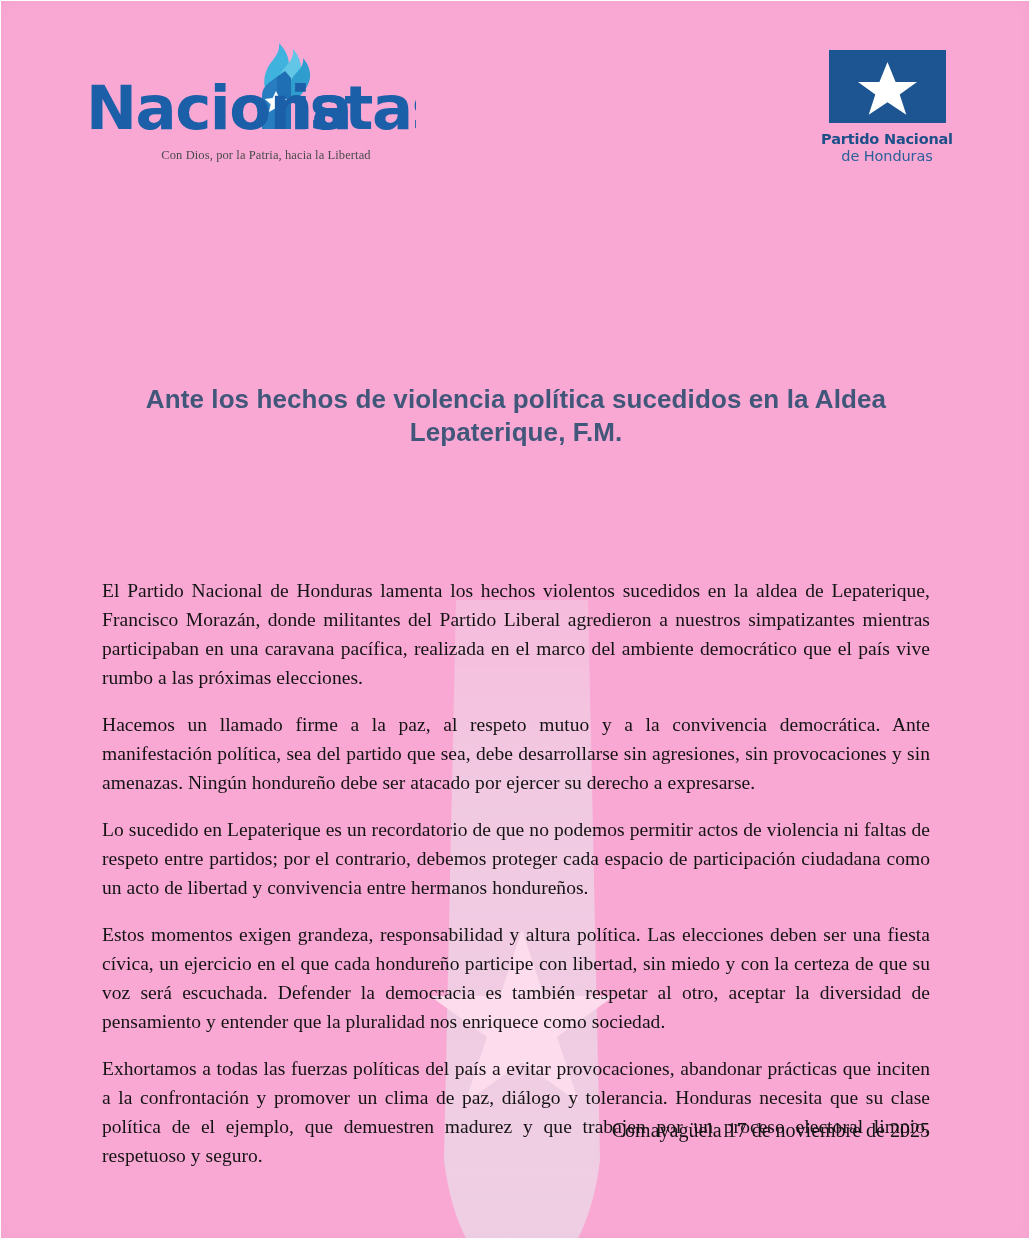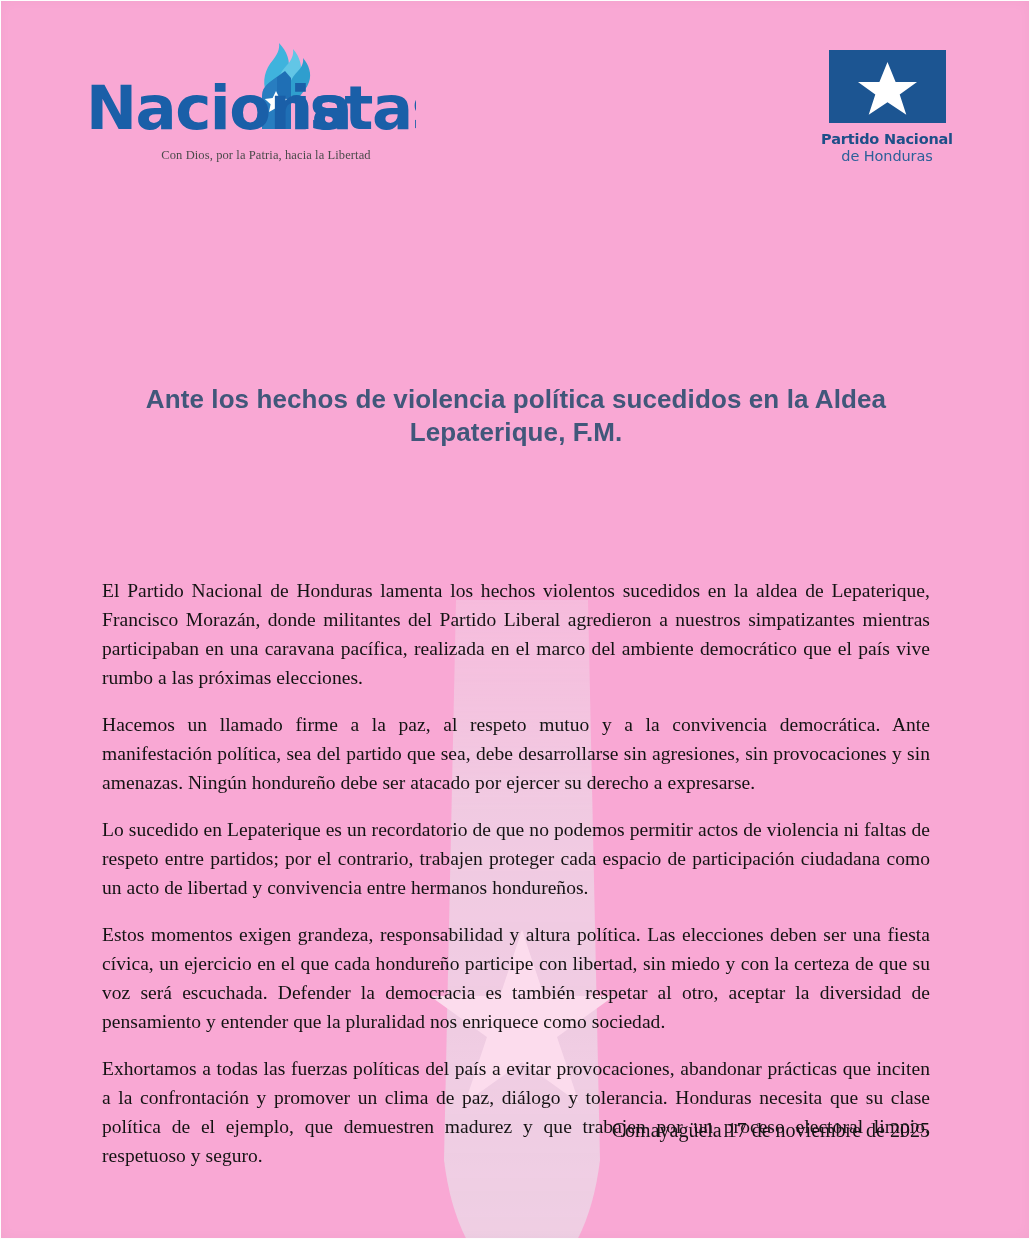--- a/index.html
+++ b/index.html
@@ -226,21 +226,21 @@
     </div>
   </div>
 
   <div id="doc">
 
     <h1 id="doc-title">Ante los hechos de violencia política sucedidos en la Aldea Lepaterique, F.M.</h1>
 
     <div id="doc-body">
       <p class="para">El Partido Nacional de Honduras lamenta los hechos violentos sucedidos en la aldea de Lepaterique, Francisco Morazán, donde militantes del Partido Liberal agredieron a nuestros simpatizantes mientras participaban en una caravana pacífica, realizada en el marco del ambiente democrático que el país vive rumbo a las próximas elecciones.</p>
       <p class="para">Hacemos un llamado firme a la paz, al respeto mutuo y a la convivencia democrática. Ante manifestación política, sea del partido que sea, debe desarrollarse sin agresiones, sin provocaciones y sin amenazas. Ningún hondureño debe ser atacado por ejercer su derecho a expresarse.</p>
-      <p class="para">Lo sucedido en Lepaterique es un recordatorio de que no podemos permitir actos de violencia ni faltas de respeto entre partidos; por el contrario, trabajen proteger cada espacio de participación ciudadana como un acto de libertad y convivencia entre hermanos hondureños.</p>
+      <p class="para">Lo sucedido en Lepaterique es un recordatorio de que no podemos permitir actos de violencia ni faltas de respeto entre partidos; por el contrario, debemos proteger cada espacio de participación ciudadana como un acto de libertad y convivencia entre hermanos hondureños.</p>
       <p class="para">Estos momentos exigen grandeza, responsabilidad y altura política. Las elecciones deben ser una fiesta cívica, un ejercicio en el que cada hondureño participe con libertad, sin miedo y con la certeza de que su voz será escuchada. Defender la democracia es también respetar al otro, aceptar la diversidad de pensamiento y entender que la pluralidad nos enriquece como sociedad.</p>
       <p class="para">Exhortamos a todas las fuerzas políticas del país a evitar provocaciones, abandonar prácticas que inciten a la confrontación y promover un clima de paz, diálogo y tolerancia. Honduras necesita que su clase política de el ejemplo, que demuestren madurez y que trabajen por un proceso electoral limpio, respetuoso y seguro.</p>
     </div>
 
     <div id="doc-footer">Comayagüela 17 de noviembre de 2025</div>
   </div>
 
   <div id="paper-edge"></div>
 </div>
 

